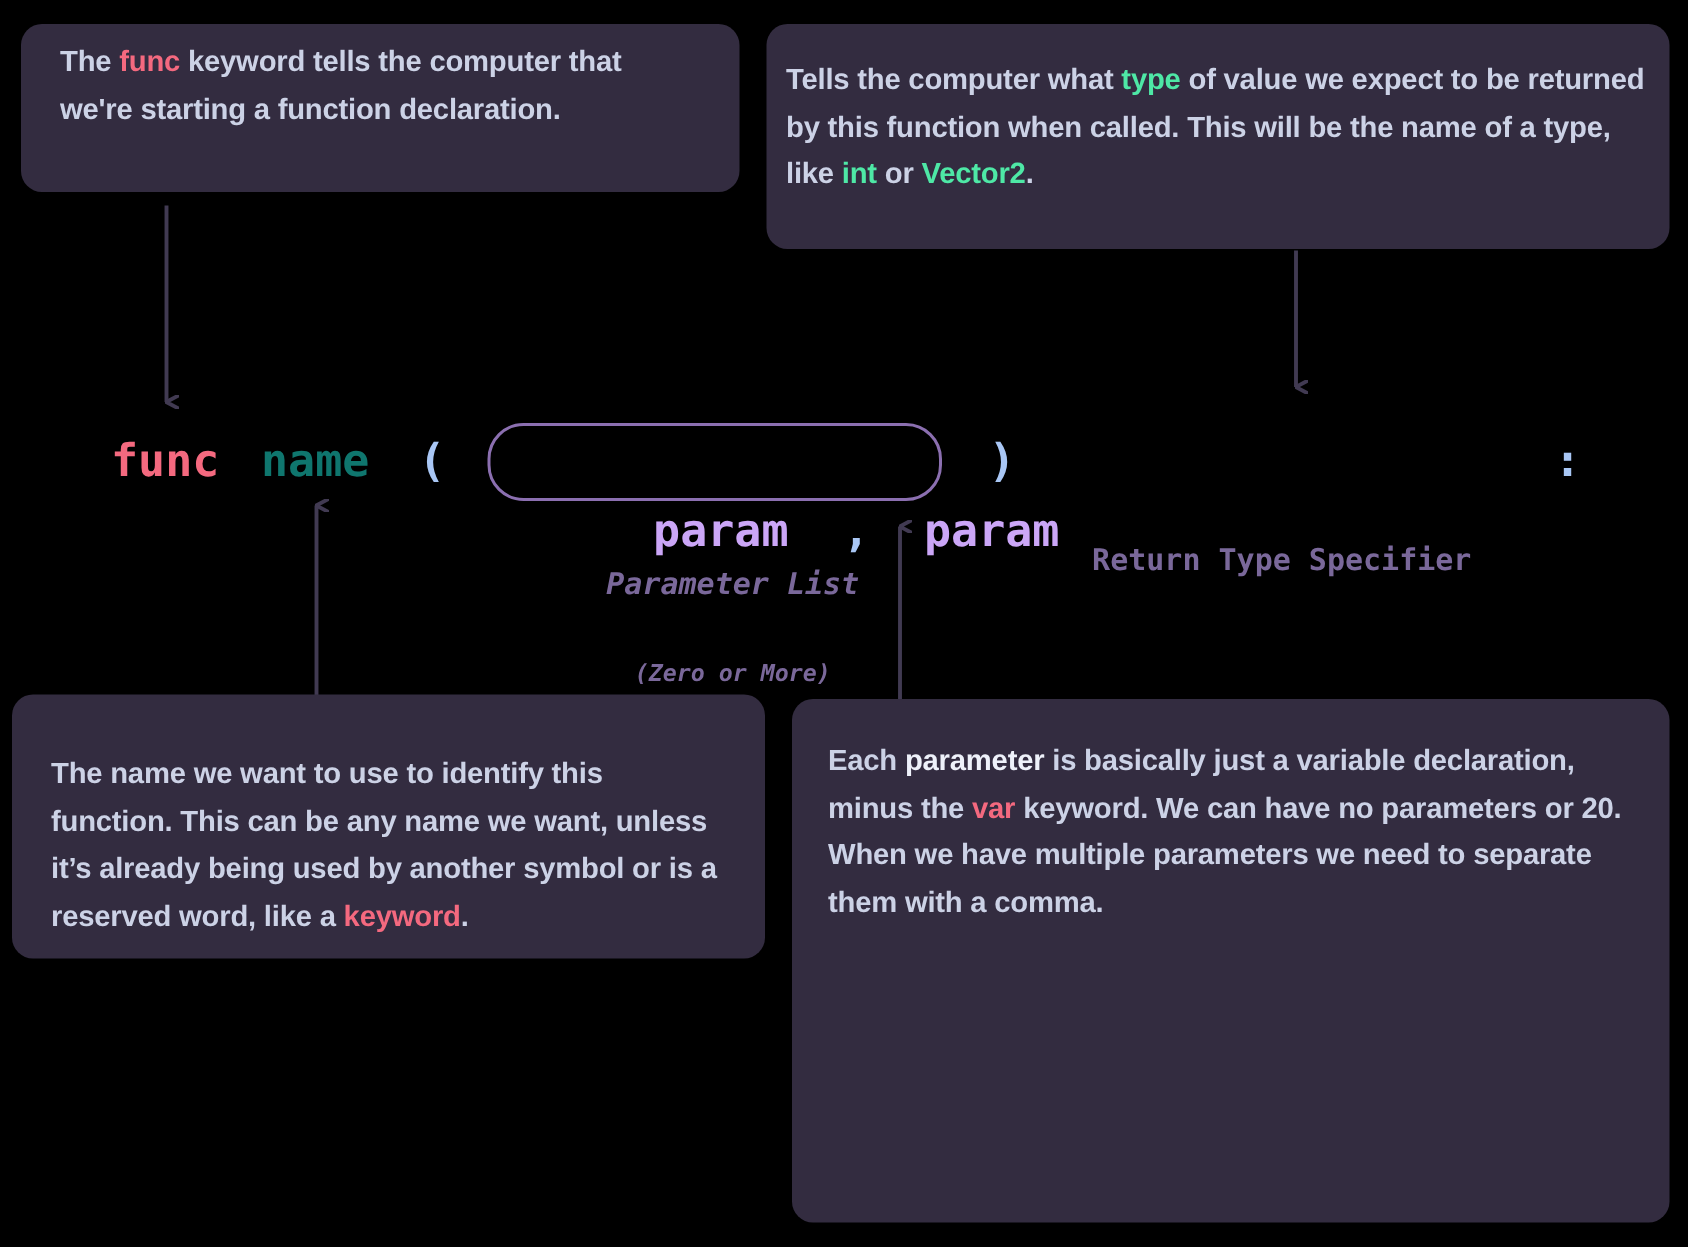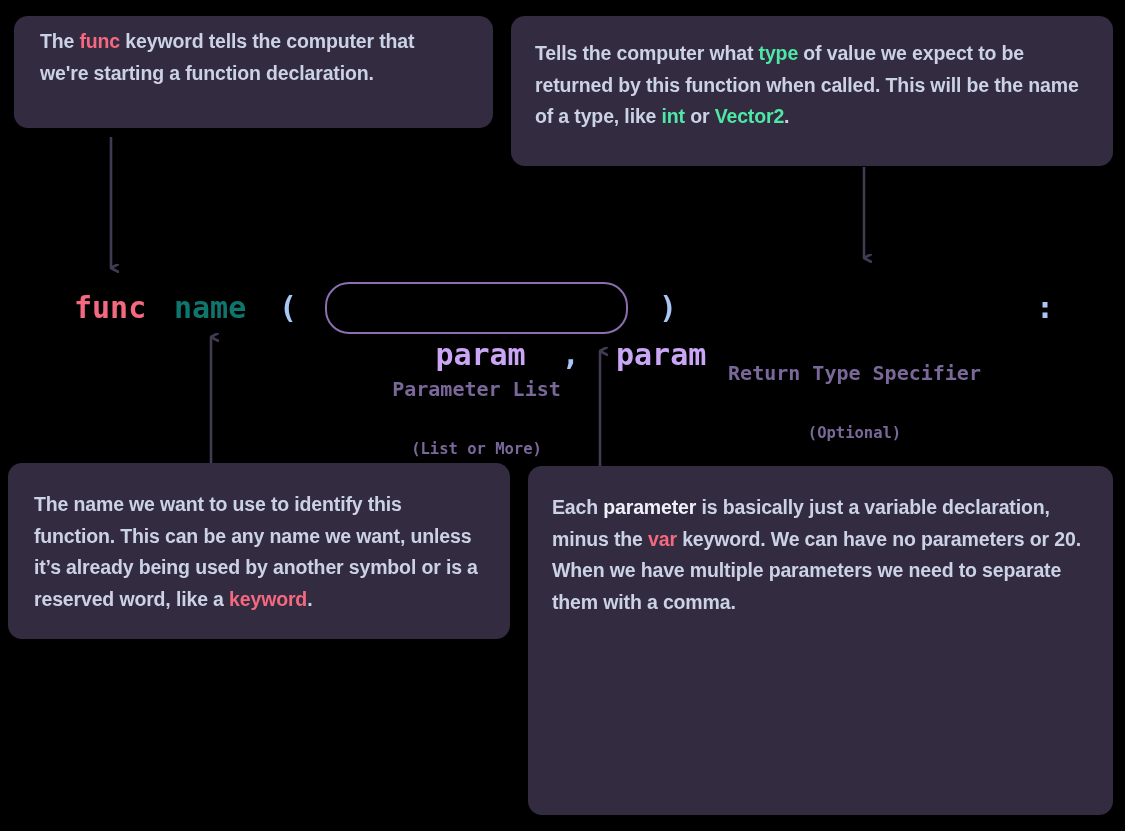--- a/index.html
+++ b/index.html
@@ -30,22 +30,22 @@
     line-height: 1.62;
     letter-spacing: -0.15px;
   }
   .callout .body { display: block; }
 
   .kw-pink   { color: #f4697f; }
   .kw-green  { color: #4ee8a6; }
   .kw-white  { color: #eef1fa; }
 
   #callout-func    { left: 14px;  top: 16px;  width: 479px; height: 112px; padding: 10px 26px; }
-  #callout-return  { left: 511px; top: 16px;  width: 602px; height: 150px; padding: 22px 24px; }
-  #callout-name    { left: 8px;   top: 463px; width: 502px; height: 176px; padding: 26px 26px; }
+  #callout-return  { left: 511px; top: 16px;  width: 602px; height: 150px; padding: 22px 13px; }
+  #callout-name    { left: 8px;   top: 463px; width: 502px; height: 176px; padding: 38px 26px; }
   #callout-param   { left: 528px; top: 466px; width: 585px; height: 349px; padding: 26px 24px 38px 24px; }
 
   
   #arrows {
     position: absolute;
     left: 0; top: 0;
     width: 1125px; height: 831px;
     pointer-events: none;
   }
 
@@ -155,23 +155,22 @@
     <span class="pill" style="left:325px; width:303px;">
       <span class="c-param">param</span><span>&nbsp;&nbsp;</span><span class="c-comma">,</span><span>&nbsp;&nbsp;</span><span class="c-param">param</span>
     </span>
 
     <span class="tok c-paren" style="left:659px;">)</span>
 
 
     <span class="tok c-colon" style="left:1036px;">:</span>
   </div>
 
-  <div class="caption" style="left:325px; top:340px; width:303px;">
+  <div class="caption" style="left:337px; top:340px; width:303px;font-style:italic;">
     <span class="main">Parameter List</span>
-    <span class="sub">(List or More)</span>
+    <span class="sub">(Zero or More)</span>
   </div>
 
   <div class="caption" style="left:706px; top:324px; width:297px;">
     <span class="main">Return Type Specifier</span>
-    <span class="sub">(Optional)</span>
   </div>
 
 </div>
 
 </body></html>

